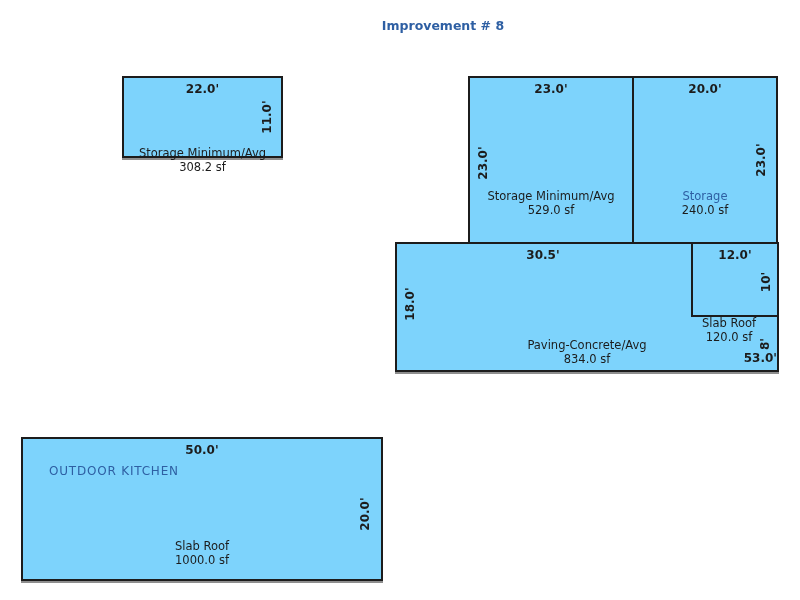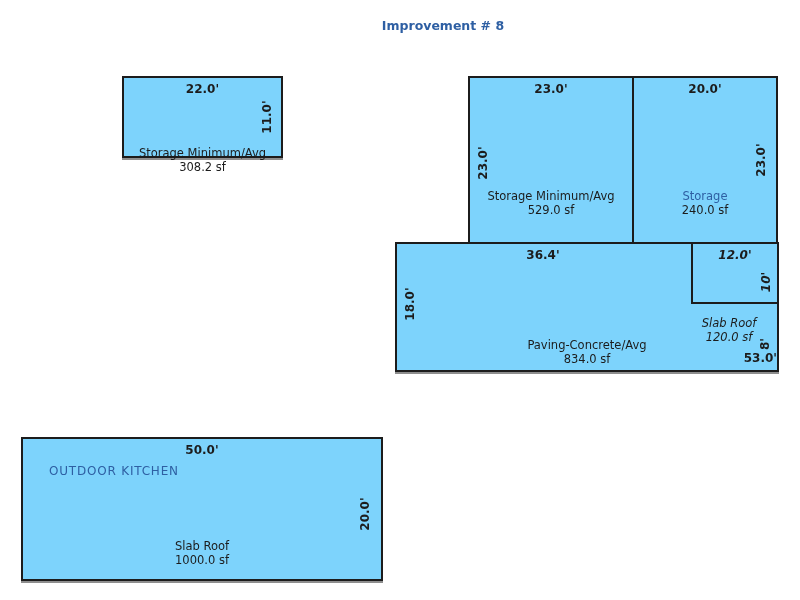--- a/index.html
+++ b/index.html
@@ -31,21 +31,21 @@
   .rect {
     position: absolute;
     border: 2px solid var(--ink);
     background: #7dd3fc;
     box-shadow: 0 2px 0 var(--shadow);
   }
   .rect-a { left: 122px; top: 76px;  width: 161px; height: 82px; }
   .rect-b { left: 468px; top: 76px;  width: 166px; height: 168px; }
   .rect-c { left: 632px; top: 76px;  width: 146px; height: 168px; }
   .rect-d { left: 395px; top: 242px; width: 384px; height: 130px; }
-  .rect-e { left: 691px; top: 242px; width: 88px;  height: 62px; box-shadow: none; font-style: italic; }
+  .rect-e { left: 691px; top: 242px; width: 88px;  height: 75px; box-shadow: none; }
   .rect-f { left: 21px;  top: 437px; width: 362px; height: 144px; }
 
   .dim { font-size: 12px; font-weight: bold; color: var(--ink); }
   .dim-top {
     position: absolute;
     top: 4px; left: 0; right: 0;
     text-align: center;
     white-space: nowrap;
   }
   .dim-bottom {
@@ -119,21 +119,21 @@
   <div class="rect rect-c">
     <div class="dim dim-top">20.0'</div>
     <div class="dim vdim vdim-right">23.0'</div>
     <div class="name-block center-v">
       <div class="blue-text">Storage</div>
       <div>240.0 sf</div>
     </div>
   </div>
 
   <div class="rect rect-d">
-    <div class="dim dim-top">36.4'</div>
+    <div class="dim dim-top">30.5'</div>
     <div class="dim vdim vdim-left">18.0'</div>
     <div class="dim vdim vdim-right">8'</div>
     <div class="dim dim-bottom">53.0'</div>
     <div class="name-block">
       <div>Paving-Concrete/Avg</div>
       <div>834.0 sf</div>
     </div>
   </div>
 
   <div class="rect rect-e">

